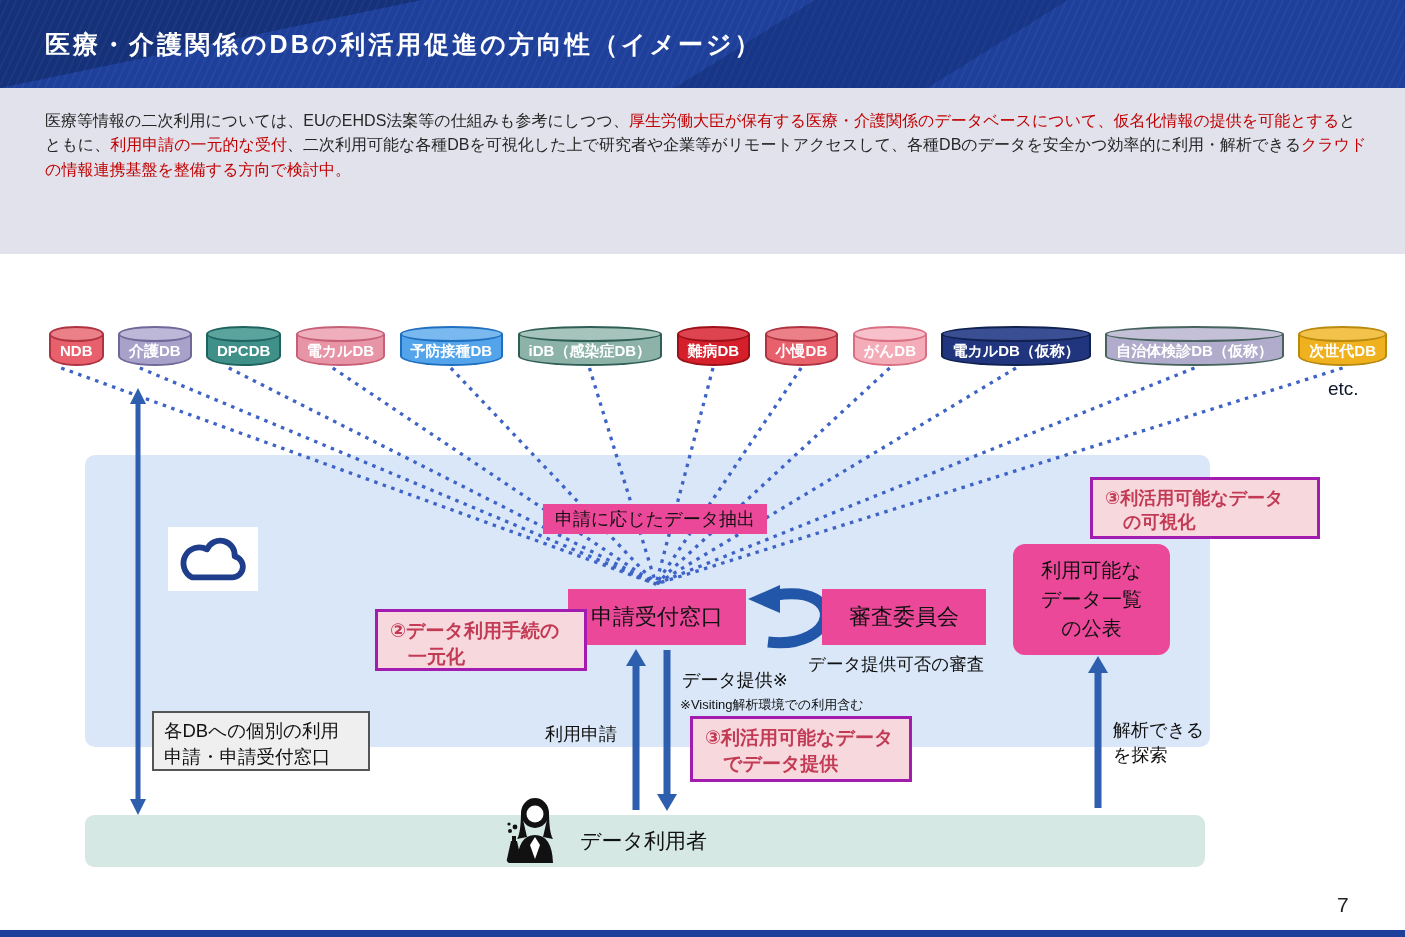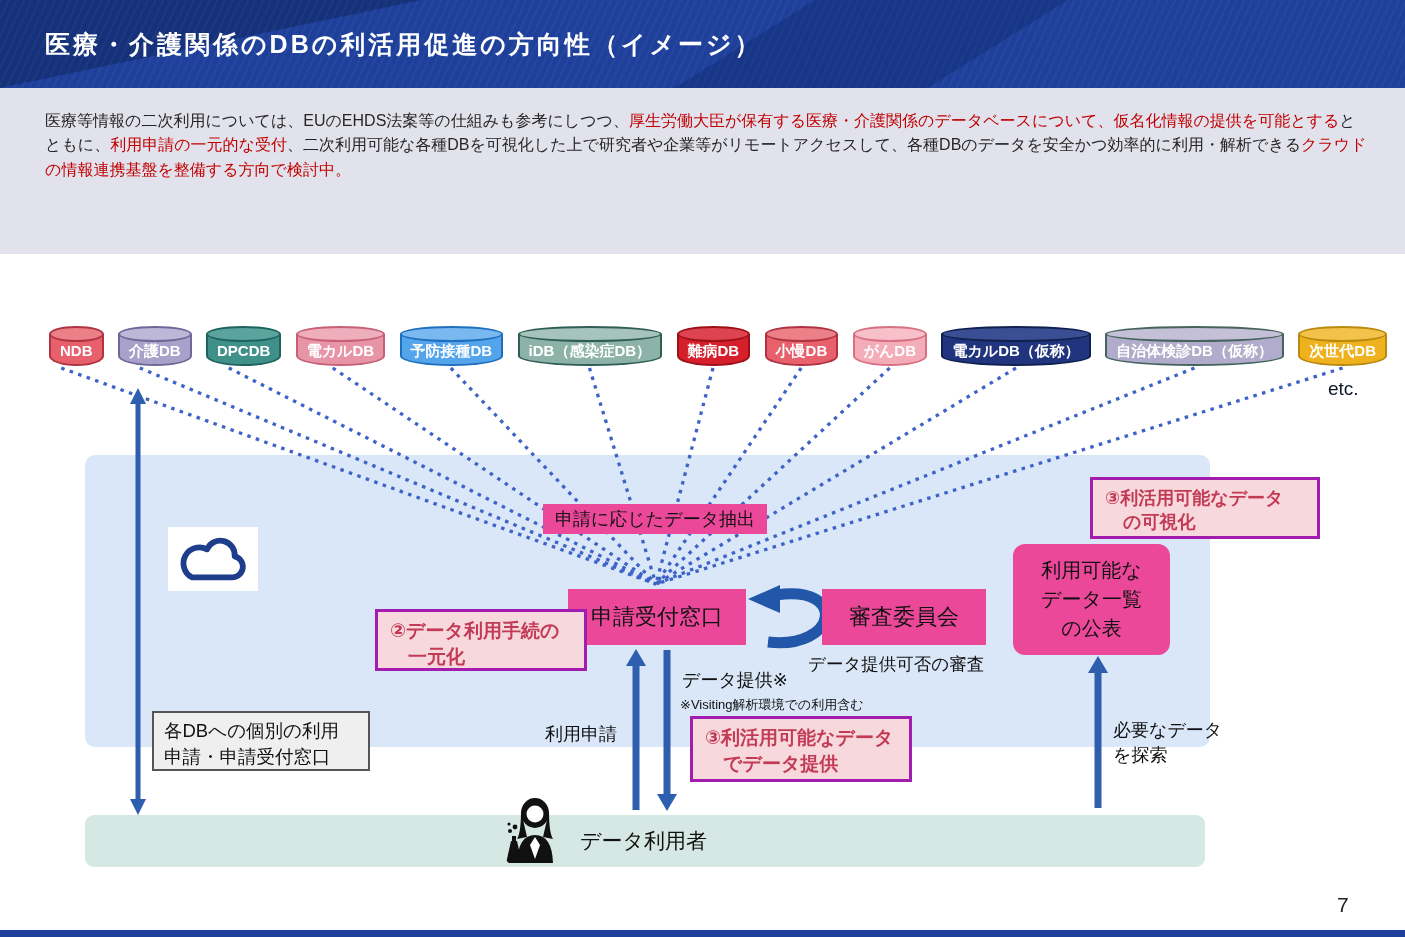--- a/index.html
+++ b/index.html
@@ -248,21 +248,21 @@
   <div class="graybox">
     <div>各DBへの個別の利用</div>
     <div>申請・申請受付窓口</div>
   </div>
 
   <div class="lbl lbl-review">データ提供可否の審査</div>
   <div class="lbl lbl-provide">データ提供※</div>
   <div class="lbl lbl-visiting">※Visiting解析環境での利用含む</div>
   <div class="lbl lbl-apply">利用申請</div>
   <div class="lbl lbl-search">
-    <div>必要なデータ</div>
+    <div>解析できる</div>
     <div>を探索</div>
   </div>
 
   <div class="userbar"></div>
   <div class="scientist">
     <svg width="66" height="70" viewBox="0 0 66 70">
       <ellipse cx="37" cy="16" rx="14" ry="15" fill="#111"></ellipse>
       <circle cx="37" cy="17" r="8.5" fill="#fff"></circle>
       <path d="M23 14 q0 22 -4 28 l10 -2 z" fill="#111"></path>
       <path d="M51 14 q0 22 4 28 l-10 -2 z" fill="#111"></path>

